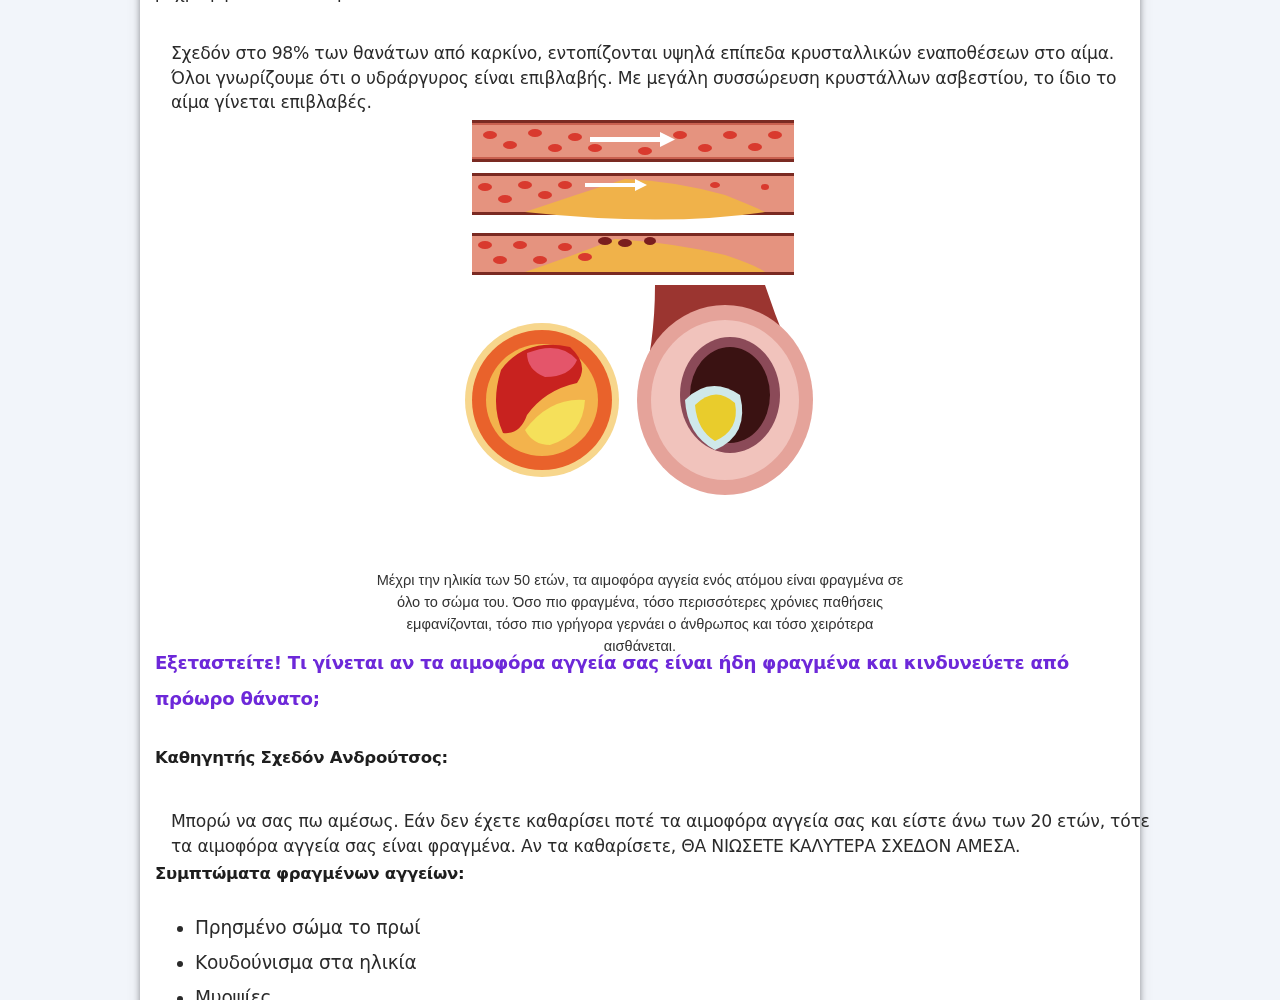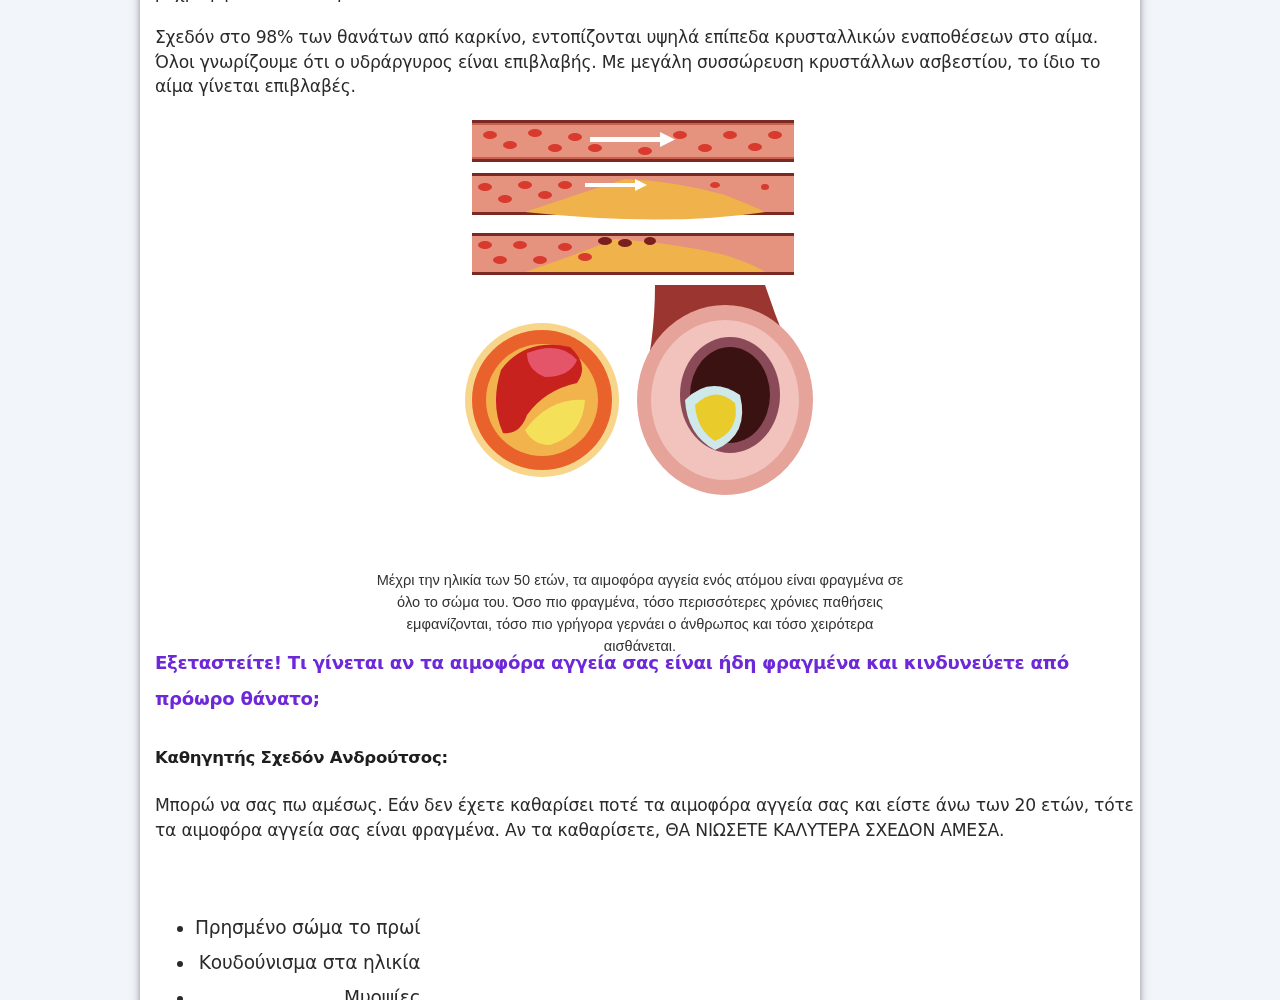--- a/index.html
+++ b/index.html
@@ -9,21 +9,21 @@
     font-family:"DejaVu Sans", sans-serif;
     color:#222;
   }
   .page {
     position:absolute; left:140px; top:-20px;
     width:1000px; height:1040px;
     background:#ffffff;
     box-shadow: 0 0 6px rgba(0,0,0,0.35), 0 0 14px rgba(0,0,0,0.12);
   }
   p.body {
-    font-size:17.2px; line-height:24.5px; margin:0; color:#2a2a2a;
+    font-size:17.2px; line-height:24.5px; margin:16px; color:#2a2a2a;
     letter-spacing:-0.25px;
   }
   .clipped { position:absolute; top:6px; left:15px; font-size:17px; color:#2a2a2a; white-space:nowrap; }
   .p1 { position:absolute; top:45px; left:15px; width:975px; }
   .figure { position:absolute; top:135px; left:325px; width:350px; height:390px; }
   .caption {
     position:absolute; top:553px; left:230px; width:540px;
     text-align:center; font-family:"Liberation Sans", sans-serif;
     font-size:14.6px; line-height:22px; color:#333;margin-top:36px;
   }
@@ -32,21 +32,21 @@
     font-weight:bold; font-size:18.2px; line-height:36px; color:#6d28d9;
     letter-spacing:-0.3px;
   }
   .h-prof { position:absolute; top:768px; left:15px; font-weight:bold; font-size:16.6px; color:#1e1e1e; letter-spacing:-0.3px;}
   .p2 { position:absolute; top:813px; left:15px; width:985px; }
   .h-sym { position:absolute; top:884px; left:15px; font-weight:bold; font-size:16.6px; color:#1e1e1e; letter-spacing:-0.3px;}
   ul.sym {
     position:absolute; top:930px; left:15px; margin:0; padding-left:40px;
     font-size:18.6px; line-height:35px; color:#2a2a2a; letter-spacing:-0.2px;
   }
-  ul.sym li { padding-left:0;text-align:right; }
+  ul.sym li { padding-left:0; }
 </style>
 </head>
 <body>
 
 <div class="page">
   <div class="clipped" style="top:2px;">μέχρι ψηλά επίπεδα κρυσταλλικών αποθέσεων</div>
 
   <p class="body p1">Σχεδόν στο 98% των θανάτων από καρκίνο, εντοπίζονται υψηλά επίπεδα κρυσταλλικών εναποθέσεων στο αίμα. Όλοι γνωρίζουμε ότι ο υδράργυρος είναι επιβλαβής. Με μεγάλη συσσώρευση κρυστάλλων ασβεστίου, το ίδιο το αίμα γίνεται επιβλαβές.</p>
 
   <div class="figure">
@@ -125,19 +125,20 @@
   </div>
 
   <div class="caption">Μέχρι την ηλικία των 50 ετών, τα αιμοφόρα αγγεία ενός ατόμου είναι φραγμένα σε όλο το σώμα του. Όσο πιο φραγμένα, τόσο περισσότερες χρόνιες παθήσεις εμφανίζονται, τόσο πιο γρήγορα γερνάει ο άνθρωπος και τόσο χειρότερα αισθάνεται.</div>
 
   <div class="h-question">Εξεταστείτε! Τι γίνεται αν τα αιμοφόρα αγγεία σας είναι ήδη φραγμένα και κινδυνεύετε από πρόωρο θάνατο;</div>
 
   <div class="h-prof">Καθηγητής Σχεδόν Ανδρούτσος:</div>
 
   <p class="body p2">Μπορώ να σας πω αμέσως. Εάν δεν έχετε καθαρίσει ποτέ τα αιμοφόρα αγγεία σας και είστε άνω των 20 ετών, τότε τα αιμοφόρα αγγεία σας είναι φραγμένα. Αν τα καθαρίσετε, ΘΑ ΝΙΩΣΕΤΕ ΚΑΛΥΤΕΡΑ ΣΧΕΔΟΝ ΑΜΕΣΑ.</p>
 
+  <div class="h-sym">Συμπτώματα φραγμένων αγγείων:</div>
 
   <ul class="sym">
     <li>Πρησμένο σώμα το πρωί</li>
     <li>Κουδούνισμα στα ηλικία</li>
     <li>Μυοψίες</li>
   </ul>
 </div>
 
 </body></html>

